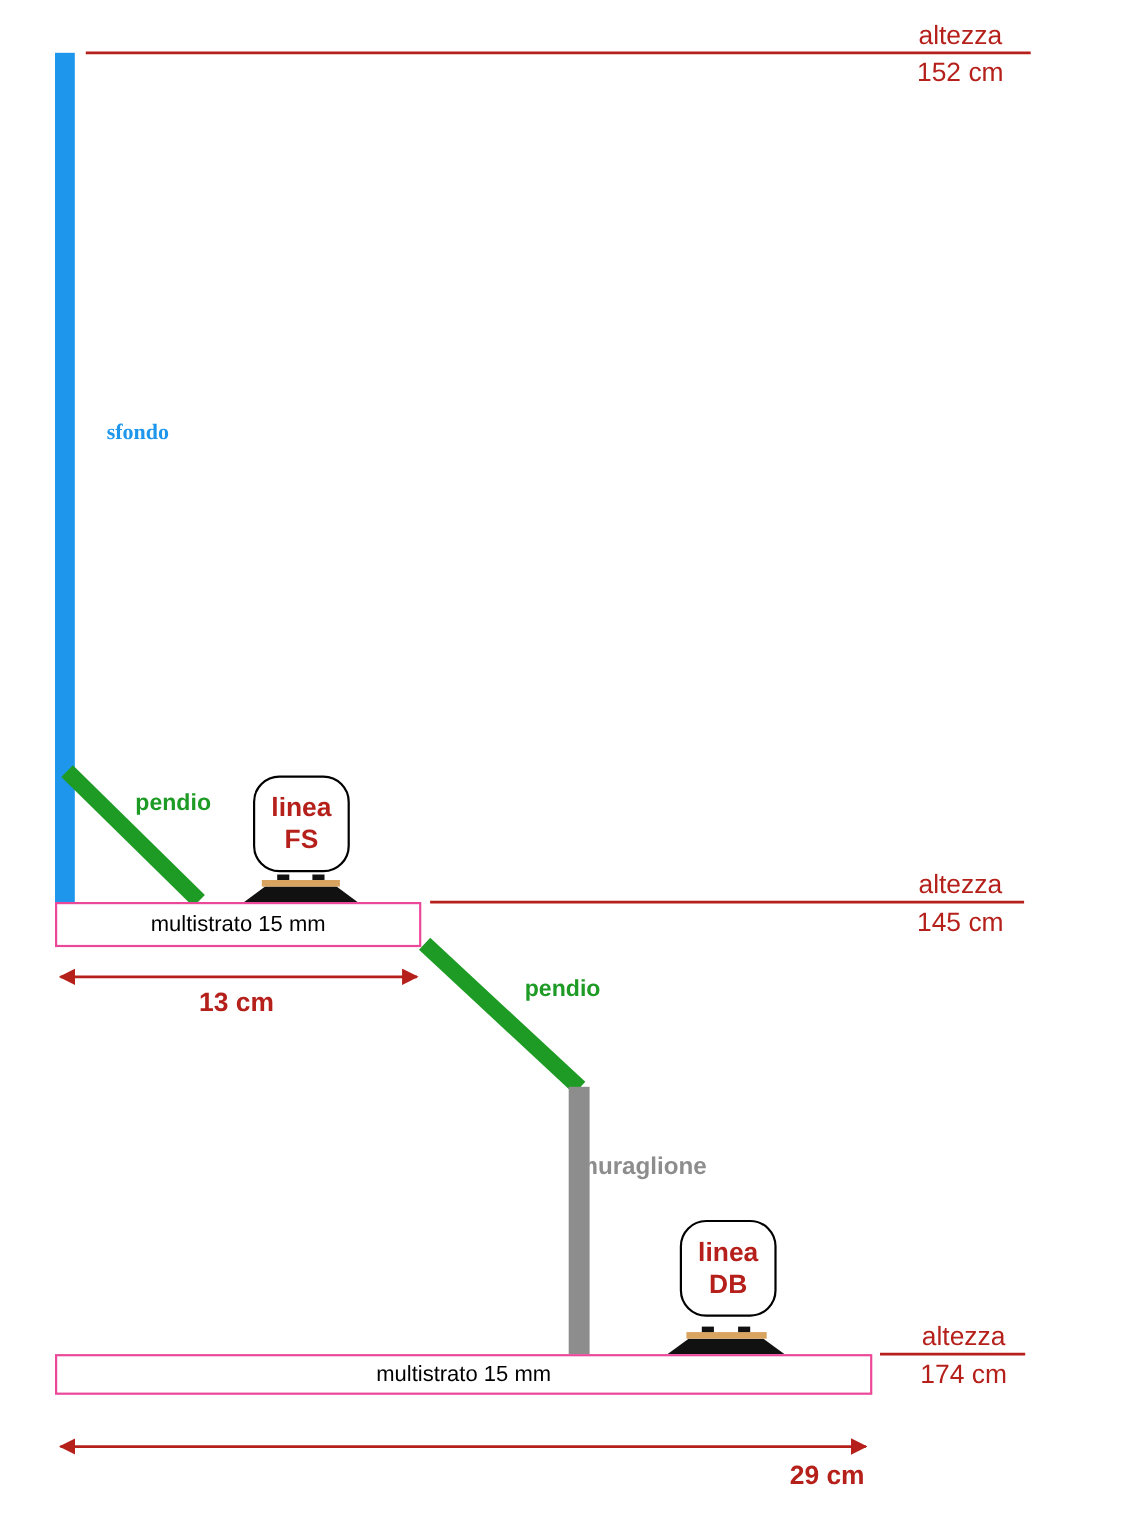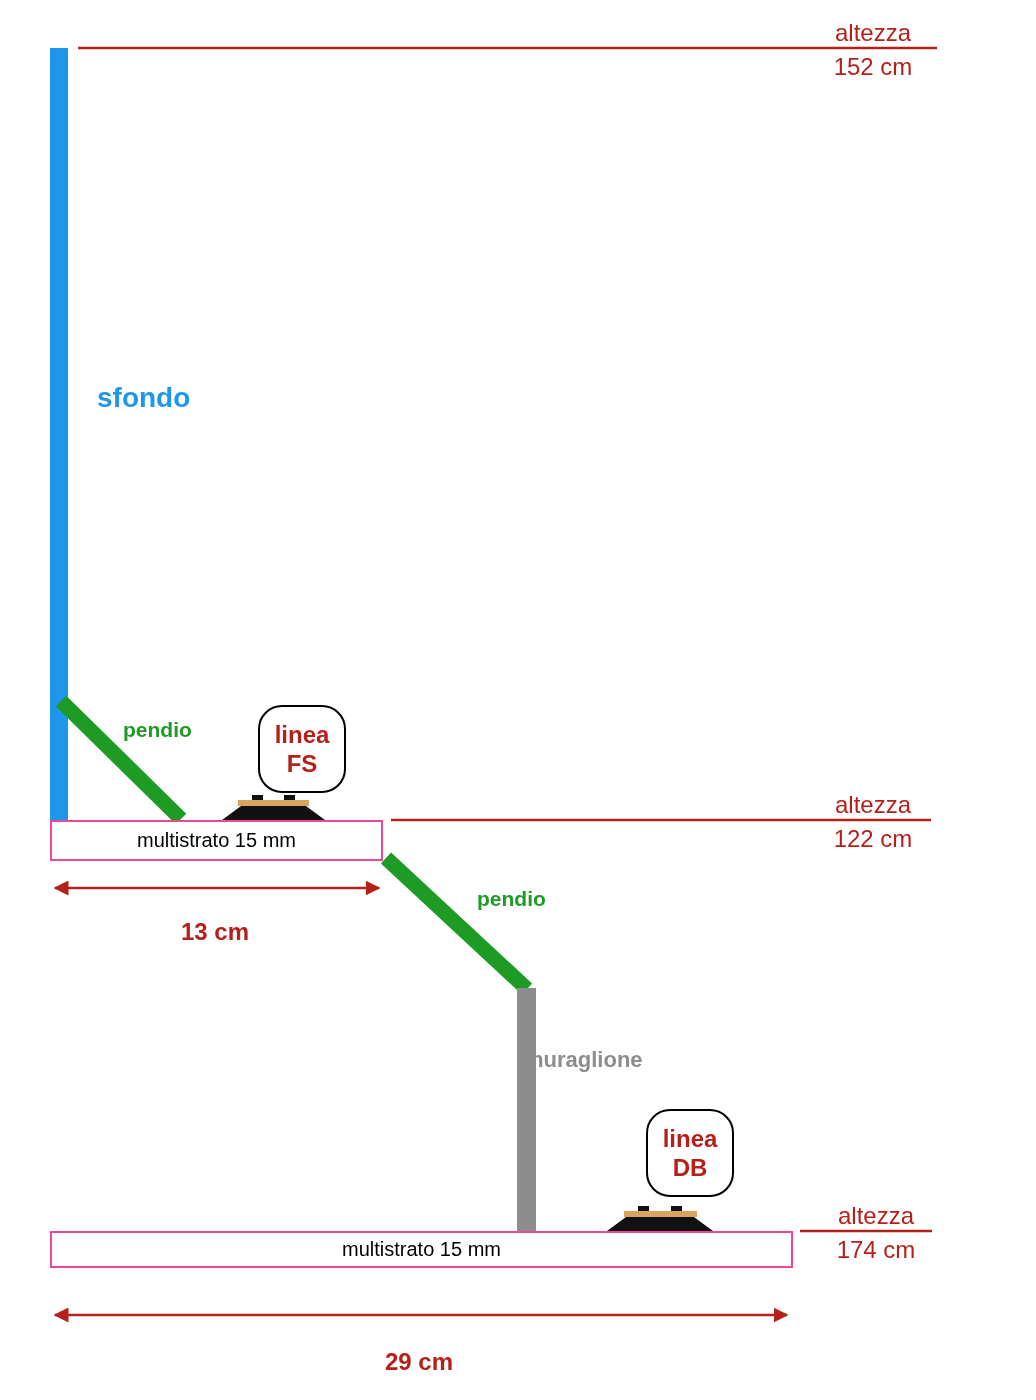--- a/index.html
+++ b/index.html
@@ -24,55 +24,55 @@
   .redline{stroke:var(--red);stroke-width:2.5;}
   .dim-arrow{stroke:var(--red);stroke-width:2.5;}
   .slope{stroke:var(--green);stroke-width:15;stroke-linecap:butt;}
   .blue-fill{fill:var(--blue);}
   .gray-fill{fill:var(--gray);}
   .black-fill{fill:var(--black);}
   .tan-fill{fill:var(--tan);}
   .arrow-head{fill:var(--red);}
   
   .lbl{position:absolute;font-weight:bold;white-space:nowrap;}
-  .lbl-sfondo{left:97px;top:382px;color:var(--blue);font-size:28px;}
+  .lbl-sfondo{left:97px;top:382px;color:var(--blue);font-size:20px;font-family:Liberation Serif, serif;}
   .lbl-pendio-upper{left:123px;top:718px;color:var(--green);font-size:21px;}
   .lbl-pendio-lower{left:477px;top:887px;color:var(--green);font-size:21px;}
   .lbl-muraglione{left:524px;top:1047px;color:var(--gray);font-size:22px;}
   
   .dim-block{position:absolute;width:120px;text-align:center;color:var(--red);font-weight:normal;font-size:24px;line-height:30px;}
   .dim-top{left:813px;top:18px;}
   .dim-mid{left:813px;top:790px;}
   .dim-bottom{left:816px;top:1201px;}
   .dim-block .dim-value{margin-top:4px;text-align:center;}
   
-  .width-label{position:absolute;text-align:center;color:var(--red);font-weight:bold;font-size:24px;margin-top:20px;}
+  .width-label{position:absolute;text-align:center;color:var(--red);font-weight:bold;font-size:24px;}
   .width-13{left:52px;top:898px;width:326px;}
-  .width-29{left:52px;top:1328px;width:734px;}
+  .width-29{left:52px;top:1328px;width:734px;text-align:right;}
   
   .platform{
     position:absolute;
     background:#ffffff;
     border:2px solid #ec4899;
     box-sizing:border-box;
     display:flex;align-items:center;justify-content:center;
     font-size:20px;color:#000;
   }
   .platform-upper{left:50px;top:820px;width:333px;height:41px;}
   .platform-lower{left:50px;top:1231px;width:743px;height:37px;}
   
   .callout{
     position:absolute;
     width:88px;height:88px;
     border:2px solid #000;
     border-radius:24px;
     box-sizing:border-box;
     background:#ffffff;
     display:flex;flex-direction:column;align-items:center;justify-content:center;
-    color:var(--red);font-weight:bold;font-size:24px;line-height:29px;margin-left:28px;
+    color:var(--red);font-weight:bold;font-size:24px;line-height:29px;
   }
   .callout-fs{left:230px;top:705px;}
   .callout-db{left:618px;top:1109px;}
 </style>
 </head>
 <body>
 
 <div id="canvas">
 
   <svg id="overlay" width="1036" height="1400" viewBox="0 0 1036 1400">
@@ -115,21 +115,21 @@
   <div class="lbl lbl-pendio-upper">pendio</div>
   <div class="lbl lbl-pendio-lower">pendio</div>
   <div class="lbl lbl-muraglione">muraglione</div>
 
   <div class="dim-block dim-top">
     <div class="dim-label">altezza</div>
     <div class="dim-value">152 cm</div>
   </div>
   <div class="dim-block dim-mid">
     <div class="dim-label">altezza</div>
-    <div class="dim-value">122 cm</div>
+    <div class="dim-value">145 cm</div>
   </div>
   <div class="dim-block dim-bottom">
     <div class="dim-label">altezza</div>
     <div class="dim-value">174 cm</div>
   </div>
 
   <div class="width-label width-13">13 cm</div>
   <div class="width-label width-29">29 cm</div>
 
   <div class="platform platform-upper">

